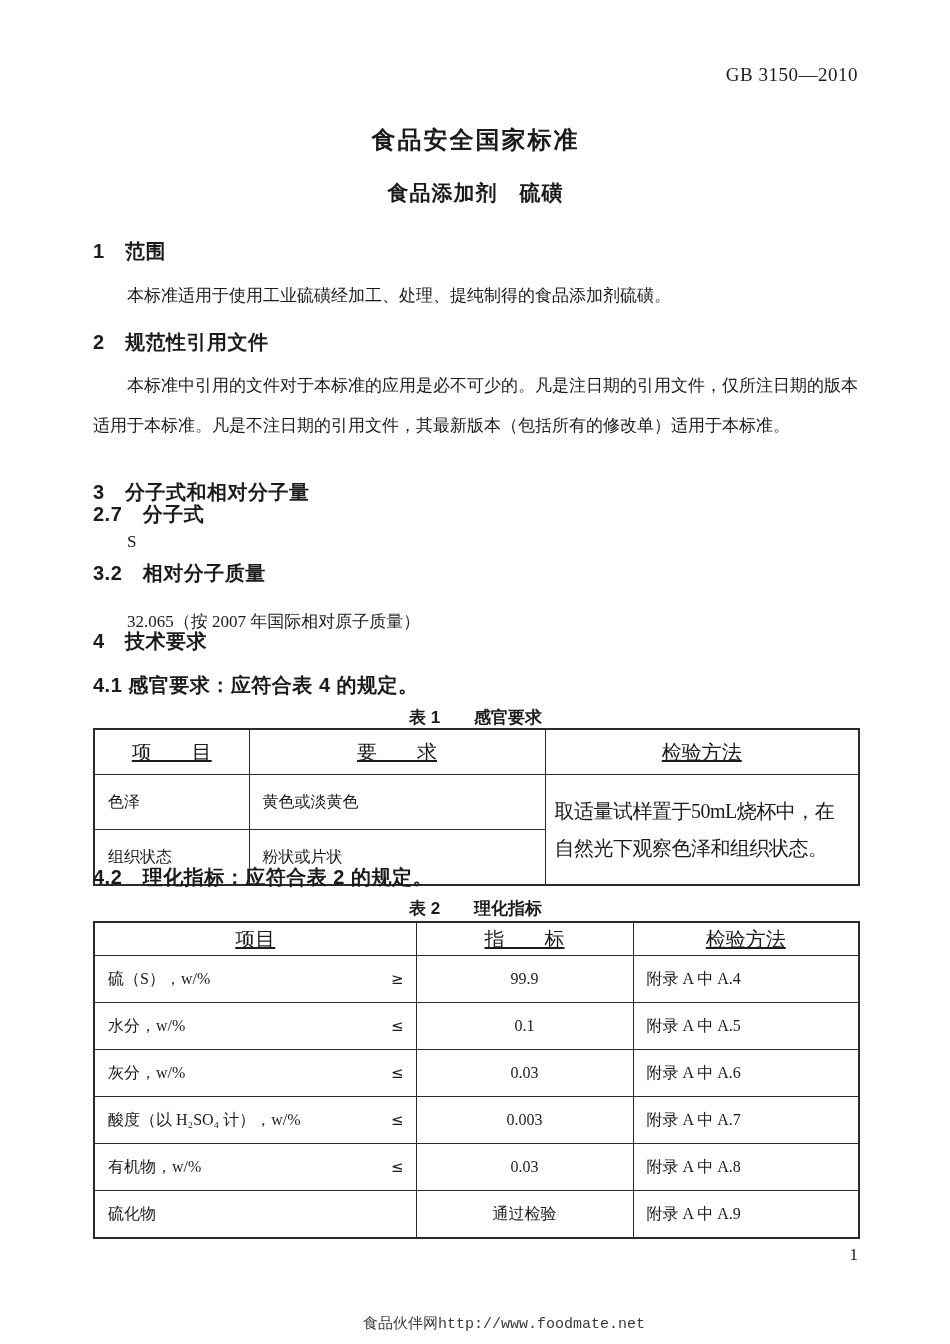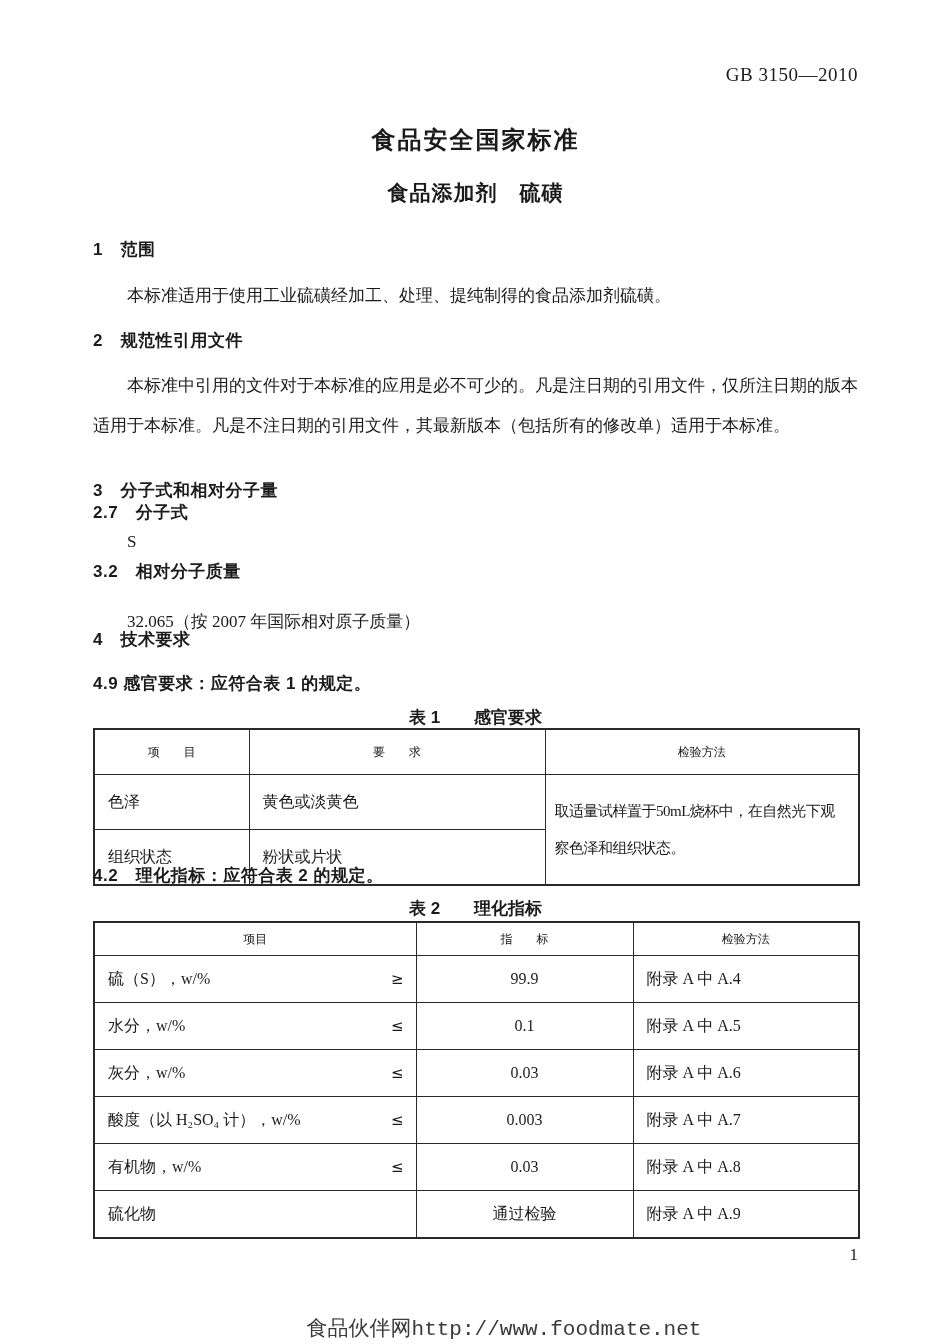--- a/index.html
+++ b/index.html
@@ -8,52 +8,52 @@
     background:#ffffff; color:#1b1b1b; overflow:hidden;
     font-family:"Liberation Serif","DejaVu Serif",serif;
   }
   .abs { position:absolute; left:93px; right:92px; }
   .hei { font-family:"Liberation Sans","DejaVu Sans",sans-serif; font-weight:bold; }
 
   .doc-code { position:absolute; top:64px; right:92px; font-size:19px; letter-spacing:0.5px; }
   .doc-title { top:124px; text-align:center; font-size:24px; letter-spacing:2px; }
   .doc-subtitle { top:179px; text-align:center; font-size:21px; letter-spacing:1px; }
 
-  .h-sec { font-size:17px; letter-spacing:0.5px; }
+  .h-sec { font-size:20px; letter-spacing:0.5px; }
   .body-text { font-size:17px; line-height:40px; }
   .indent { text-indent:34px; }
   .pad-indent { padding-left:34px; }
   .just { text-align:justify; }
 
   .tbl-caption { text-align:center; font-size:17px; }
 
   table { border-collapse:collapse; width:765px; table-layout:fixed; }
   table, th, td { border:1px solid #2a2a2a; }
   table { border-width:2px; }
-  th { font-weight:normal; font-size:12px; text-align:center; vertical-align:middle; }
+  th { font-weight:normal; font-size:20px; text-align:center; vertical-align:middle;text-decoration:underline; }
   td { font-size:16px; vertical-align:middle; padding:8px 13px; }
 
   
   .t1 th { height:42px; }
   .t1 .r1 td { height:38px; }
   .t1 .r2 td { height:38px; }
-  .t1 .method-cell { font-size:15px; letter-spacing:-0.5px; line-height:37px; padding:0 9px; }
+  .t1 .method-cell { font-size:20px; letter-spacing:-0.5px; line-height:37px; padding:0 9px; }
 
   
   .t2 th { height:30px; }
   .t2 td { height:30px; }
   .t2 .item-cell { display:flex; align-items:center; justify-content:space-between; border:none; padding:0; }
   .t2 td.c1 { padding:0 12px 0 13px; }
   .t2 td.c2 { text-align:center; }
   .t2 .op { font-family:"DejaVu Sans",sans-serif; font-size:15px; }
 
   .page-number { position:absolute; top:1245px; right:92px; font-size:17px; }
   .site-footer {
     position:absolute; top:1314px; left:0; right:0; text-align:center;
-    padding-left:58px; font-size:21px; color:#3a3a3a;
+    padding-left:58px; font-size:15px; color:#3a3a3a;
     font-family:"Liberation Mono","DejaVu Sans Mono",monospace;
   }
 </style>
 </head>
 <body>
 
 <div class="page">
 
   <div class="doc-code">GB 3150—2010</div>
 
@@ -66,21 +66,21 @@
   <div class="abs hei h-sec" style="top:329px">2　规范性引用文件</div>
   <div class="abs body-text indent just" style="top:366px">本标准中引用的文件对于本标准的应用是必不可少的。凡是注日期的引用文件，仅所注日期的版本适用于本标准。凡是不注日期的引用文件，其最新版本（包括所有的修改单）适用于本标准。</div>
 
   <div class="abs hei h-sec" style="top:479px">3　分子式和相对分子量</div>
   <div class="abs hei h-sec" style="top:501px">2.7　分子式</div>
   <div class="abs body-text pad-indent" style="top:522px">S</div>
   <div class="abs hei h-sec" style="top:560px">3.2　相对分子质量</div>
   <div class="abs body-text pad-indent" style="top:602px">32.065（按 2007 年国际相对原子质量）</div>
 
   <div class="abs hei h-sec" style="top:628px">4　技术要求</div>
-  <div class="abs hei h-sec" style="top:672px">4.9 感官要求：应符合表 1 的规定。</div>
+  <div class="abs hei h-sec" style="top:672px">4.1 感官要求：应符合表 4 的规定。</div>
 
   <div class="abs tbl-caption hei" style="top:706px">表 1　　感官要求</div>
 
   <table class="t1 abs" style="top:728px">
     <colgroup>
         <col style="width:155px">
         <col style="width:296px">
         <col style="width:314px">
       </colgroup>
     <tbody>

